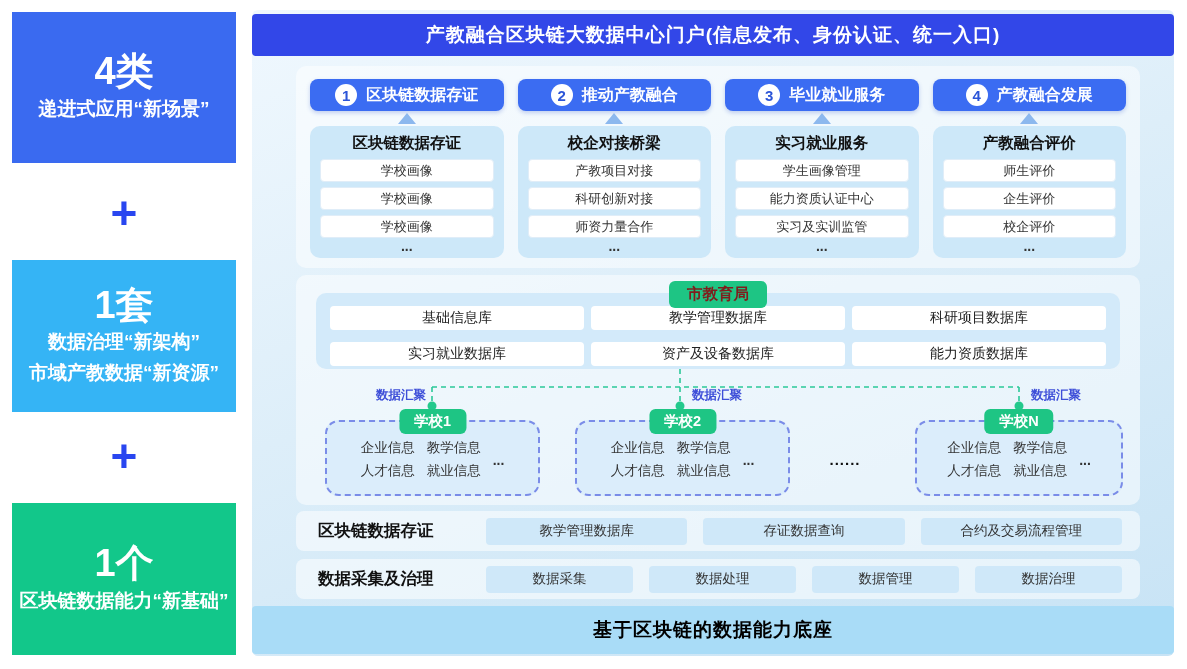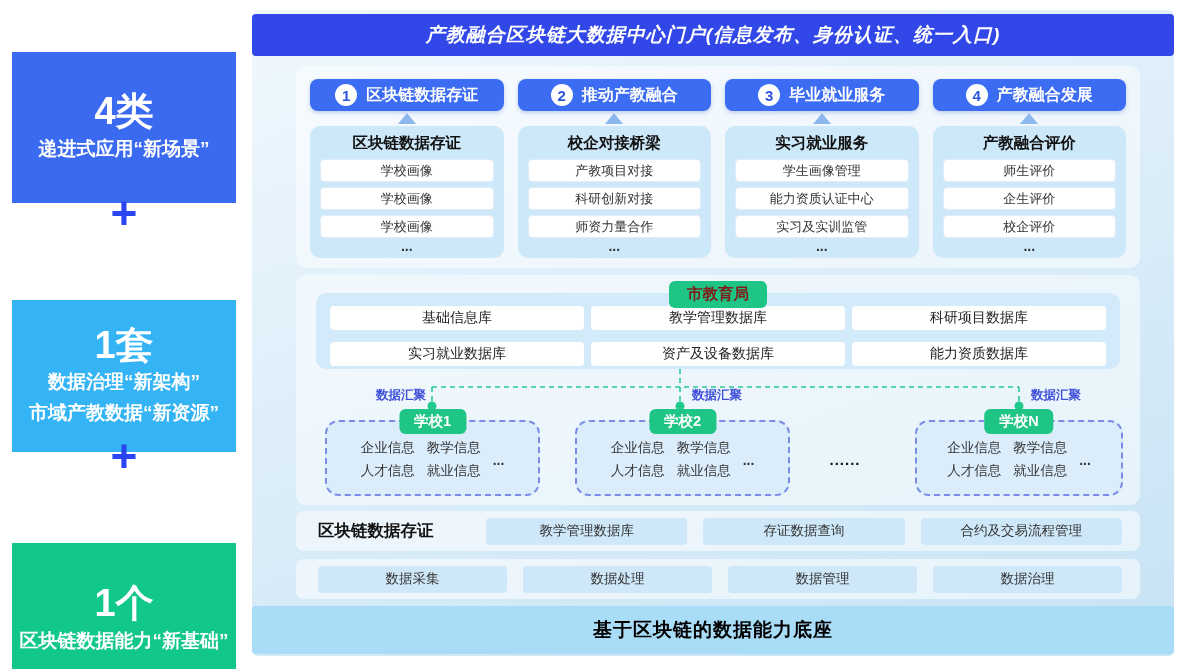--- a/index.html
+++ b/index.html
@@ -1,37 +1,37 @@
 <!DOCTYPE html>
 <html><head>
 <meta charset="utf-8">
 <style>
   html,body{margin:0;padding:0;background:#fff;}
   .canvas{position:relative;width:1187px;height:669px;background:#fff;
           font-family:"Liberation Sans","DejaVu Sans",sans-serif;overflow:hidden;}
 
   
   .sb{position:absolute;left:12px;width:224px;display:flex;flex-direction:column;
-      align-items:center;justify-content:center;color:#fff;text-align:center;margin-top:40px;}
+      align-items:center;justify-content:center;color:#fff;text-align:center;}
   .sb .num{font-size:38px;font-weight:bold;line-height:1.15;}
   .sb .line{font-size:19px;font-weight:bold;line-height:1.6;}
   .sb1{top:12px;height:151px;background:#3a6af0;}
   .sb2{top:260px;height:152px;background:#35b4f5;}
   .sb3{top:503px;height:152px;background:#12c78a;}
   .plus{position:absolute;left:12px;width:224px;text-align:center;
         color:#2946f0;font-size:46px;font-weight:bold;line-height:46px;}
   .plus1{top:190px;}
   .plus2{top:433px;}
 
   
   .main{position:absolute;left:252px;top:10px;width:922px;height:646px;border-radius:6px;
         background:linear-gradient(160deg,#f0f8fe 0%,#ddeef9 45%,#c7e3f5 100%);}
   .hdr{position:absolute;left:0;top:4px;width:922px;height:42px;background:#3247e8;
        border-radius:4px;display:flex;align-items:center;justify-content:center;
-       color:#fff;font-size:19px;font-weight:bold;letter-spacing:1px;font-style:italic;}
+       color:#fff;font-size:19px;font-weight:bold;letter-spacing:1px;}
 
   
   .apps{position:absolute;left:44px;top:56px;width:844px;height:202px;
         background:rgba(255,255,255,0.5);border-radius:10px;box-sizing:border-box;
         padding:13px 14px 10px 14px;}
   .cols{display:flex;gap:14px;height:100%;}
   .col{flex:1;display:flex;flex-direction:column;min-width:0;}
   .tab{height:33px;background:#3b6cf2;border-radius:8px;display:flex;align-items:center;
        justify-content:center;gap:9px;color:#fff;font-weight:bold;font-size:16px;
        box-shadow:0 2px 4px rgba(40,80,200,0.25);}
@@ -251,20 +251,21 @@
       </div>
     </div>
 
     <div class="layer layerA">
       <div class="layerlabel">区块链数据存证</div>
       <div class="layerbox">教学管理数据库</div>
       <div class="layerbox">存证数据查询</div>
       <div class="layerbox">合约及交易流程管理</div>
     </div>
     <div class="layer layerB">
+      <div class="layerlabel">数据采集及治理</div>
       <div class="layerbox">数据采集</div>
       <div class="layerbox">数据处理</div>
       <div class="layerbox">数据管理</div>
       <div class="layerbox">数据治理</div>
     </div>
 
     <div class="foundation">基于区块链的数据能力底座</div>
   </div>
 </div>
 

